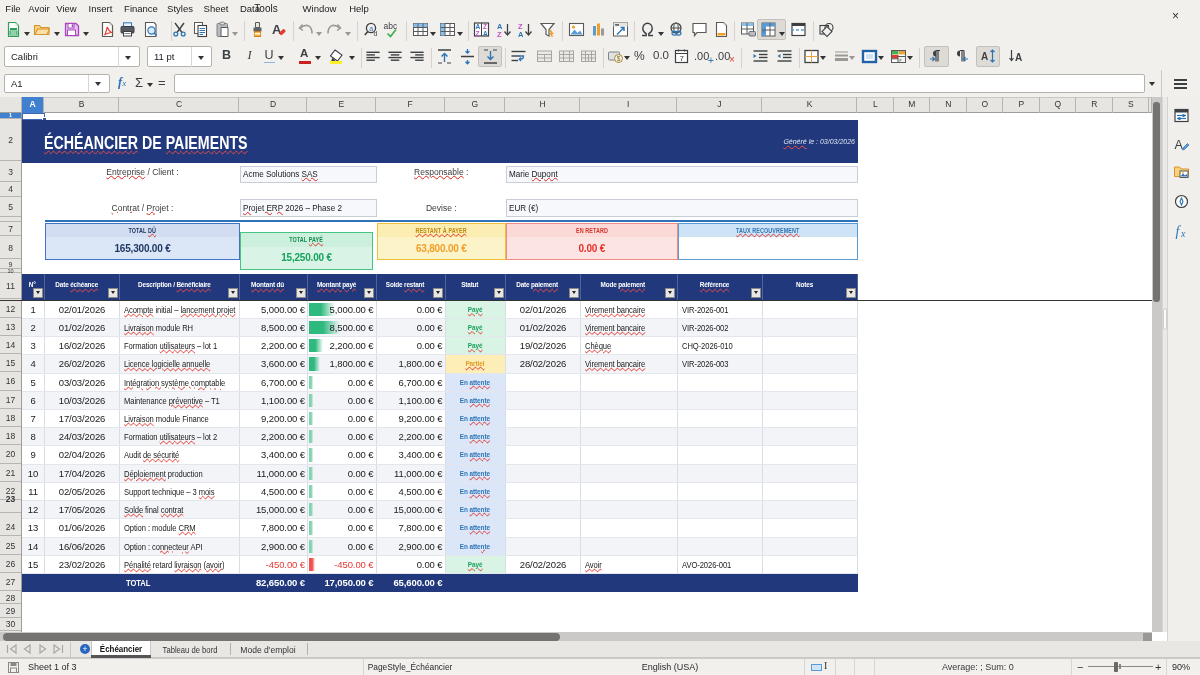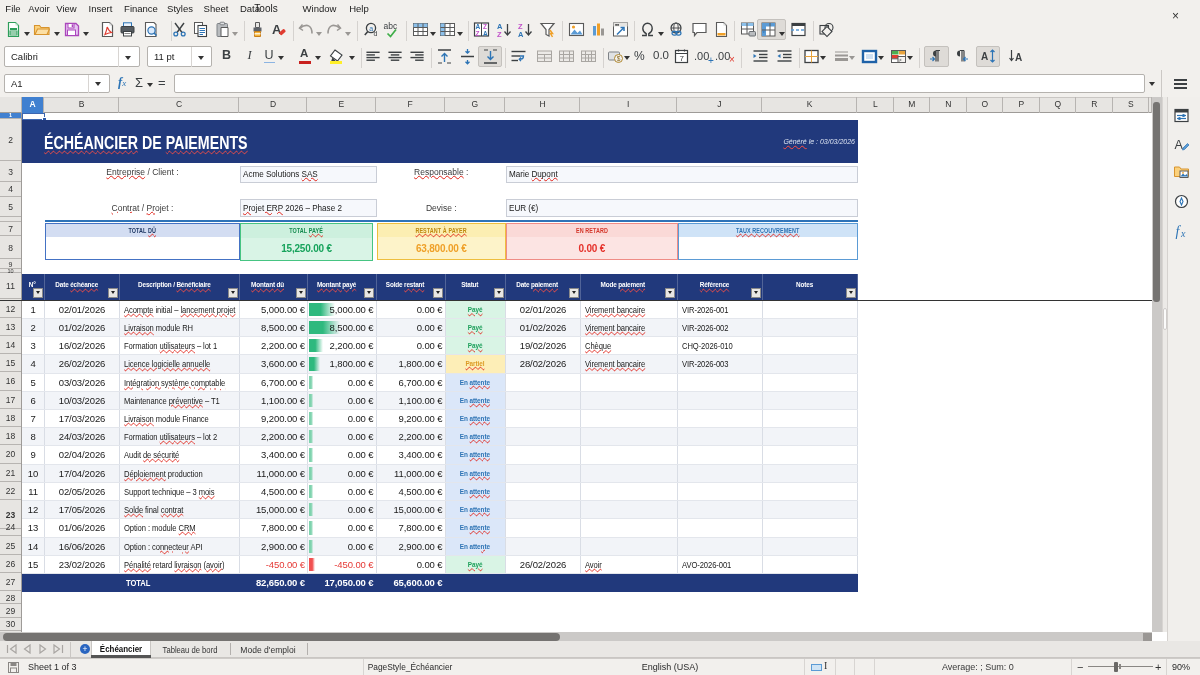--- a/index.html
+++ b/index.html
@@ -465,21 +465,21 @@
 <div class="rowh" style="top:205.7px;height:17.19999999999999px;font-size:8.5px;">13</div>
 <div class="rowh" style="top:223.89999999999998px;height:17.30000000000001px;font-size:8.5px;">14</div>
 <div class="rowh" style="top:242.2px;height:17.19999999999999px;font-size:8.5px;">15</div>
 <div class="rowh" style="top:260.4px;height:17.200000000000045px;font-size:8.5px;">16</div>
 <div class="rowh" style="top:278.6px;height:17.299999999999955px;font-size:8.5px;">17</div>
 <div class="rowh" style="top:296.9px;height:17.200000000000045px;font-size:8.5px;">18</div>
 <div class="rowh" style="top:315.1px;height:17.19999999999999px;font-size:8.5px;">18</div>
 <div class="rowh" style="top:333.3px;height:17.30000000000001px;font-size:8.5px;">20</div>
 <div class="rowh" style="top:351.6px;height:17.19999999999999px;font-size:8.5px;">21</div>
 <div class="rowh" style="top:369.8px;height:17.19999999999999px;font-size:8.5px;">22</div>
-<div class="rowh" style="top:388.0px;height:28px;font-size:8.5px;font-weight:bold;">23</div>
+<div class="rowh" style="top:372px;height:28px;font-size:8.5px;font-weight:bold;">23</div>
 <div class="rowh" style="top:406.29999999999995px;height:17.200000000000045px;font-size:8.5px;">24</div>
 <div class="rowh" style="top:424.5px;height:17.200000000000045px;font-size:8.5px;">25</div>
 <div class="rowh" style="top:442.70000000000005px;height:17.299999999999955px;font-size:8.5px;">26</div>
 <div class="rowh" style="top:461.0px;height:17.200000000000045px;font-size:8.5px;">27</div>
 <div class="rowh" style="top:479.20000000000005px;height:12.299999999999955px;font-size:8.5px;">28</div>
 <div class="rowh" style="top:492.5px;height:12.299999999999955px;font-size:8.5px;">29</div>
 <div class="rowh" style="top:505.79999999999995px;height:12.200000000000045px;font-size:8.5px;">30</div>
 </div>
 <div class="ab" style="left:22px;top:113px;width:23px;height:7px;border:1.5px solid #3c66b0"></div>
 <div class="ab" style="left:42px;top:117px;width:4.5px;height:4.5px;background:#2d5aa8;border:1px solid #fff"></div>
@@ -492,22 +492,23 @@
 <div class="ab" style="left:506px;top:165.5px;width:352px;height:17px;background:#f6f8fc;border:1px solid #c9cdd6;font-size:9px;color:#1a1a1a;padding:2.5px 0 0 2px"><span class="nw2 ol">Marie <span class="sq">Dupont</span></span></div>
 <div class="ab" style="left:45px;top:202.5px;width:195px;text-align:center;font-size:8.5px;color:#3a3a3a"><span class="sq">Contrat</span> / <span class="sq">Projet</span> :</div>
 <div class="ab" style="left:240px;top:199px;width:136.5px;height:17.5px;background:#f6f8fc;border:1px solid #c9cdd6;font-size:9px;color:#1a1a1a;padding:2.5px 0 0 2px"><span class="nw2 ol"><span class="sq">Projet ERP</span> 2026 – Phase 2</span></div>
 <div class="ab" style="left:376.5px;top:202.5px;width:129.5px;text-align:center;font-size:8.5px;color:#3a3a3a">Devise :</div>
 <div class="ab" style="left:506px;top:199px;width:352px;height:17.5px;background:#f6f8fc;border:1px solid #c9cdd6;font-size:9px;color:#1a1a1a;padding:2.5px 0 0 2px"><span class="nw2 ol">EUR (€)</span></div>
 <div class="ab" style="left:45px;top:219.5px;width:813px;height:2.6px;background:#2e73b8"></div>
 <div class="ab" style="left:45px;top:222.5px;width:195px;height:37.5px;border:1px solid #4472c4">
     <div style="width:100%;height:13.5px;background:#d3ddf2;display:flex;align-items:center;justify-content:center;font-size:6.8px;font-weight:bold;color:#1f3864;letter-spacing:0.1px">
       <span class="nw oc">TOTAL <span class="sq">DÛ</span></span>
     </div>
-  </div>
-<div class="ab" style="left:240px;top:223px;width:133px;height:37.5px;border:1px solid #46c482">
+    <div style="width:100%;height:22px;background:#dbe6f6;display:flex;align-items:center;justify-content:center;font-size:10px;font-weight:bold;color:#1f3864;letter-spacing:-0.2px">165,300.00 €</div>
+  </div>
+<div class="ab" style="left:240px;top:232px;width:133px;height:37.5px;border:1px solid #46c482">
     <div style="width:100%;height:13.5px;background:#cdf0de;display:flex;align-items:center;justify-content:center;font-size:6.8px;font-weight:bold;color:#128a4d;letter-spacing:0.1px">
       <span class="nw oc">TOTAL <span class="sq">PAYÉ</span></span>
     </div>
     <div style="width:100%;height:22px;background:#d9f4e6;display:flex;align-items:center;justify-content:center;font-size:10px;font-weight:bold;color:#17a35c;letter-spacing:-0.2px">15,250.00 €</div>
   </div>
 <div class="ab" style="left:376.5px;top:222.5px;width:129.5px;height:37.5px;border:1px solid #eebe3e">
     <div style="width:100%;height:13.5px;background:#fceeb2;display:flex;align-items:center;justify-content:center;font-size:6.8px;font-weight:bold;color:#bf8a10;letter-spacing:0.1px">
       <span class="nw oc"><span class="sq">RESTANT À PAYER</span></span>
     </div>
     <div style="width:100%;height:22px;background:#fdf3c9;display:flex;align-items:center;justify-content:center;font-size:10px;font-weight:bold;color:#efa028;letter-spacing:-0.2px">63,800.00 €</div>

